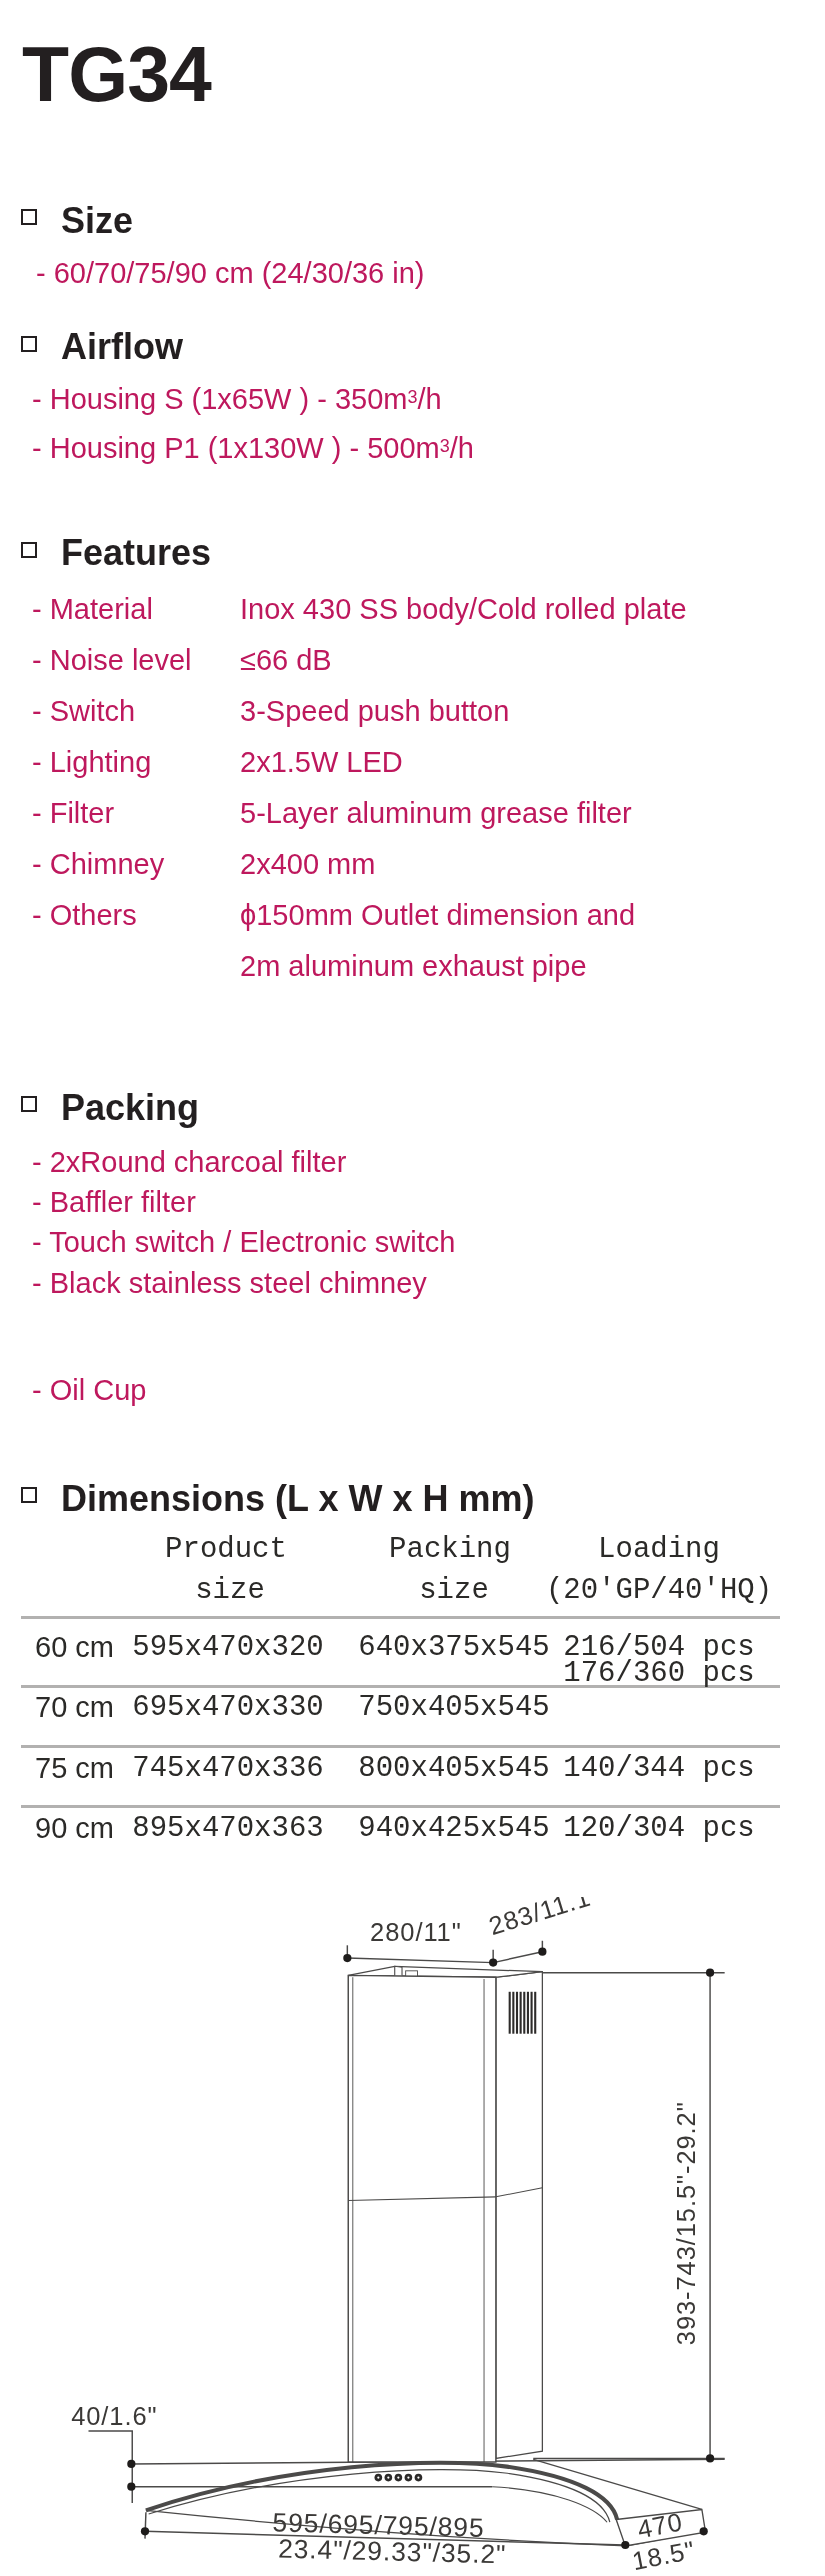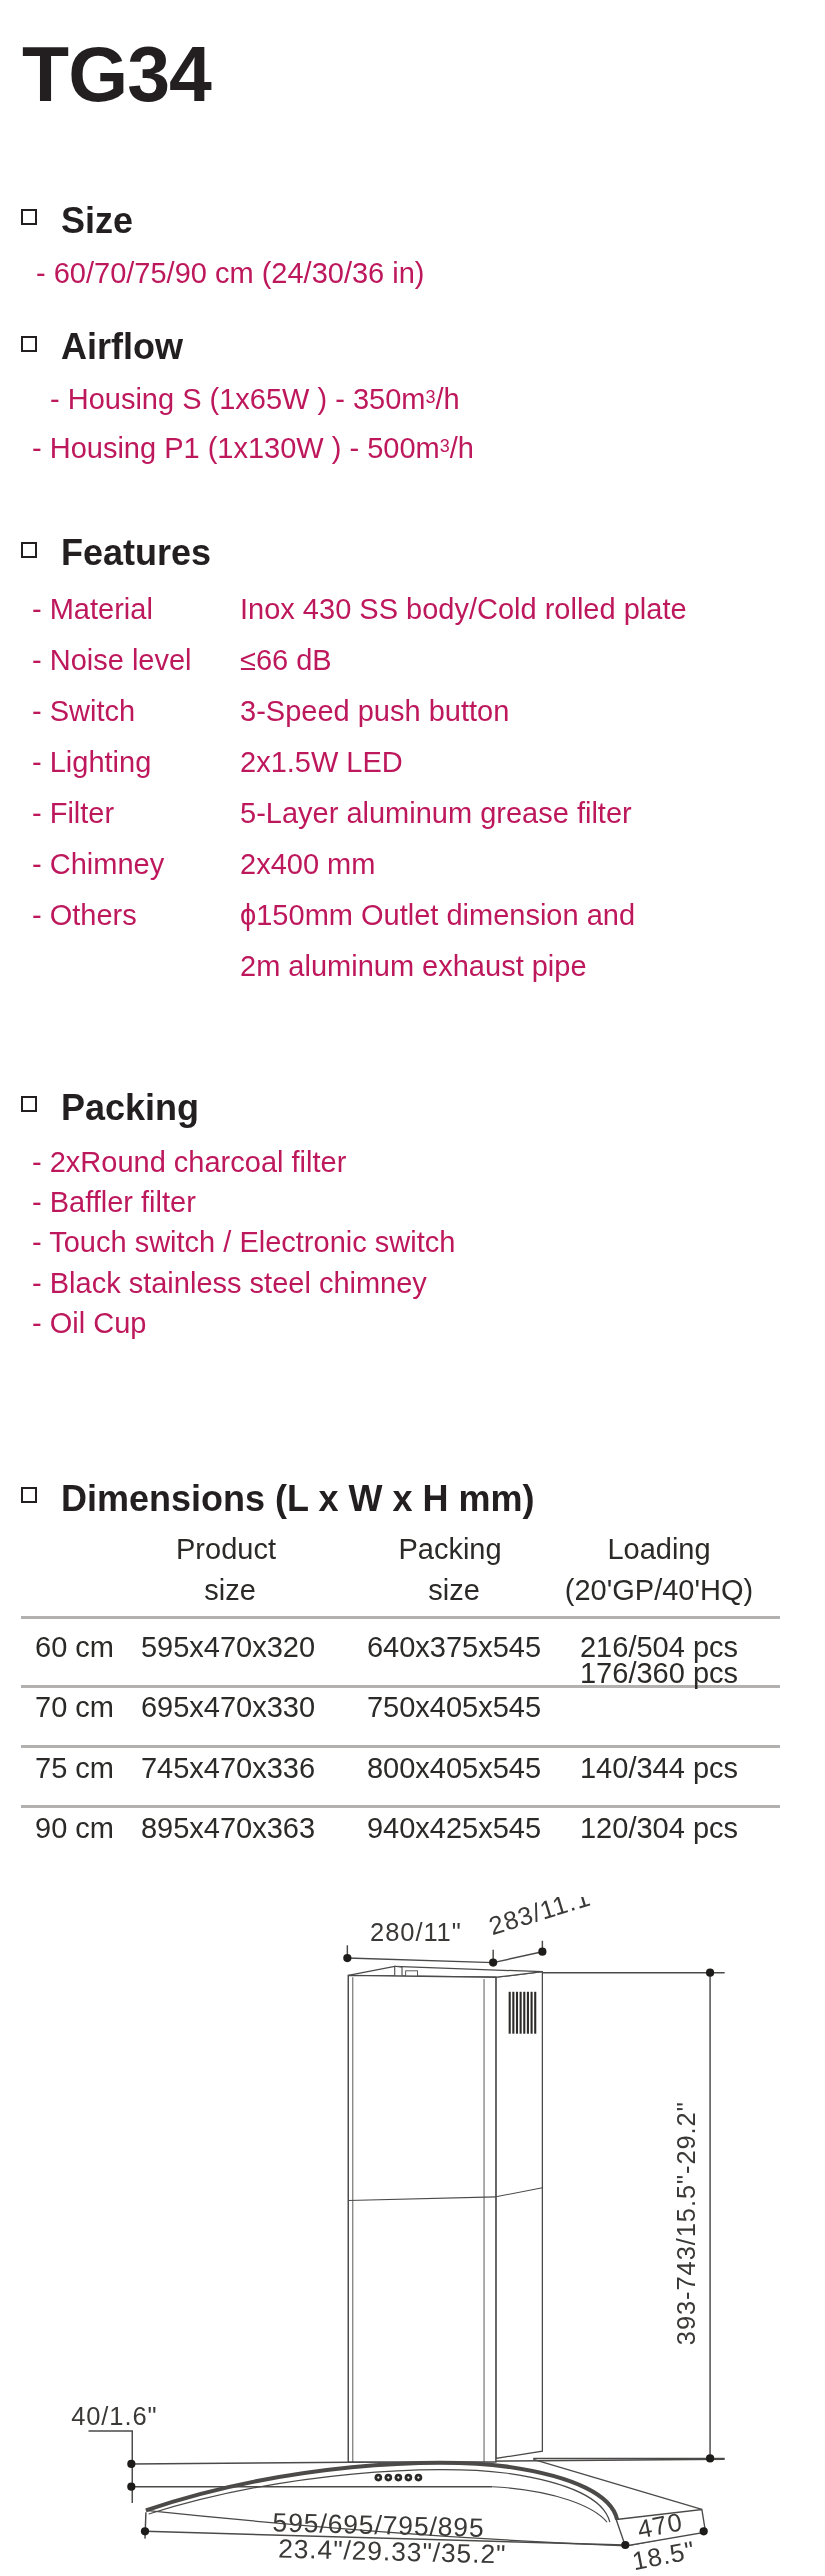--- a/index.html
+++ b/index.html
@@ -6,40 +6,40 @@
   #page{position:relative;width:825px;height:2576px;background:#ffffff;overflow:hidden;
         font-family:"Liberation Sans","DejaVu Sans",sans-serif;color:#231f20;}
   .abs{position:absolute;}
   .title{font-size:77px;font-weight:bold;letter-spacing:-0.9px;color:#231f20;white-space:nowrap;}
   .heading{font-size:36px;font-weight:bold;color:#231f20;white-space:nowrap;line-height:40px;}
   .checkbox{position:absolute;width:12px;height:12px;border:2.7px solid #231f20;background:#fff;}
   .body-text{font-size:29px;color:#be185d;white-space:nowrap;line-height:33px;}
   .feat-label{position:absolute;left:32px;}
   .feat-value{position:absolute;left:240px;}
   .cell{position:absolute;white-space:nowrap;font-size:29px;color:#2b2a28;}
-  .cell.center{transform:translateX(-50%);}
+  .cell.center{transform:translateX(-50%);font-family:Liberation Mono, monospace;}
   .rule{position:absolute;left:21px;width:759px;height:2.7px;background:#b2b1b0;}
   sup.cube{font-size:18px;vertical-align:top;position:relative;top:-1.8px;}
   svg text{font-family:"Liberation Sans","DejaVu Sans",sans-serif;font-size:28px;fill:#3b3937;letter-spacing:1px;}
   svg .lg{font-size:29px;}
 </style>
 </head>
 <body>
 
 <div id="page">
 
   <div class="abs title" style="left:22px;top:30px;">TG34</div>
 
   <span class="checkbox" style="left:21px;top:209px;"></span>
   <div class="abs heading" style="left:61px;top:201px;">Size</div>
   <div class="abs body-text" style="left:36px;top:257px;">- 60/70/75/90 cm (24/30/36 in)</div>
 
   <span class="checkbox" style="left:21px;top:336px;"></span>
   <div class="abs heading" style="left:61px;top:327px;">Airflow</div>
-  <div class="abs body-text" style="left:32px;top:383px;margin-left:18px;"><span>- Housing S (1x65W ) - 350m</span><sup class="cube">3</sup><span>/h</span></div>
+  <div class="abs body-text" style="left:32px;top:383px;"><span>- Housing S (1x65W ) - 350m</span><sup class="cube">3</sup><span>/h</span></div>
   <div class="abs body-text" style="left:32px;top:432px;"><span>- Housing P1 (1x130W ) - 500m</span><sup class="cube">3</sup><span>/h</span></div>
 
   <span class="checkbox" style="left:21px;top:542px;"></span>
   <div class="abs heading" style="left:61px;top:533px;">Features</div>
 
   <div class="abs body-text feat-label" style="top:593px;">- Material</div>
   <div class="abs body-text feat-value" style="top:593px;">Inox 430 SS body/Cold rolled plate</div>
   <div class="abs body-text feat-label" style="top:644px;">- Noise level</div>
   <div class="abs body-text feat-value" style="top:644px;">≤66 dB</div>
   <div class="abs body-text feat-label" style="top:695px;">- Switch</div>
@@ -53,21 +53,21 @@
   <div class="abs body-text feat-label" style="top:899px;">- Others</div>
   <div class="abs body-text feat-value" style="top:899px;">ϕ150mm Outlet dimension and</div>
   <div class="abs body-text feat-value" style="top:950px;">2m aluminum exhaust pipe</div>
 
   <span class="checkbox" style="left:21px;top:1096px;"></span>
   <div class="abs heading" style="left:61px;top:1088px;">Packing</div>
   <div class="abs body-text" style="left:32px;top:1146px;">- 2xRound charcoal filter</div>
   <div class="abs body-text" style="left:32px;top:1186px;">- Baffler filter</div>
   <div class="abs body-text" style="left:32px;top:1267px;">- Black stainless steel chimney</div>
   <div class="abs body-text" style="left:32px;top:1226px;">- Touch switch / Electronic switch</div>
-  <div class="abs body-text" style="left:32px;top:1307px;">- Oil Cup</div>
+  <div class="abs body-text" style="left:32px;top:1374px;">- Oil Cup</div>
 
   <span class="checkbox" style="left:21px;top:1487px;"></span>
   <div class="abs heading" style="left:61px;top:1479px;">Dimensions (L x W x H mm)</div>
 
   <div class="cell center" style="left:226px;top:1533px;">Product</div>
   <div class="cell center" style="left:230px;top:1574px;">size</div>
   <div class="cell center" style="left:450px;top:1533px;">Packing</div>
   <div class="cell center" style="left:454px;top:1574px;">size</div>
   <div class="cell center" style="left:659px;top:1533px;">Loading</div>
   <div class="cell center" style="left:659px;top:1574px;">(20'GP/40'HQ)</div>

